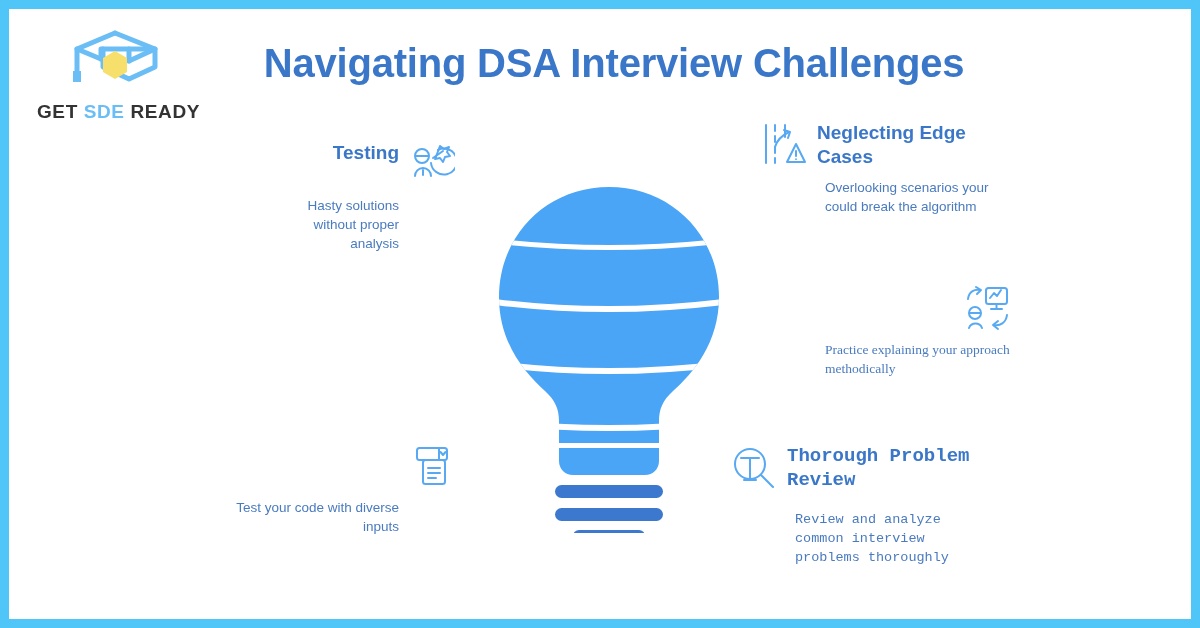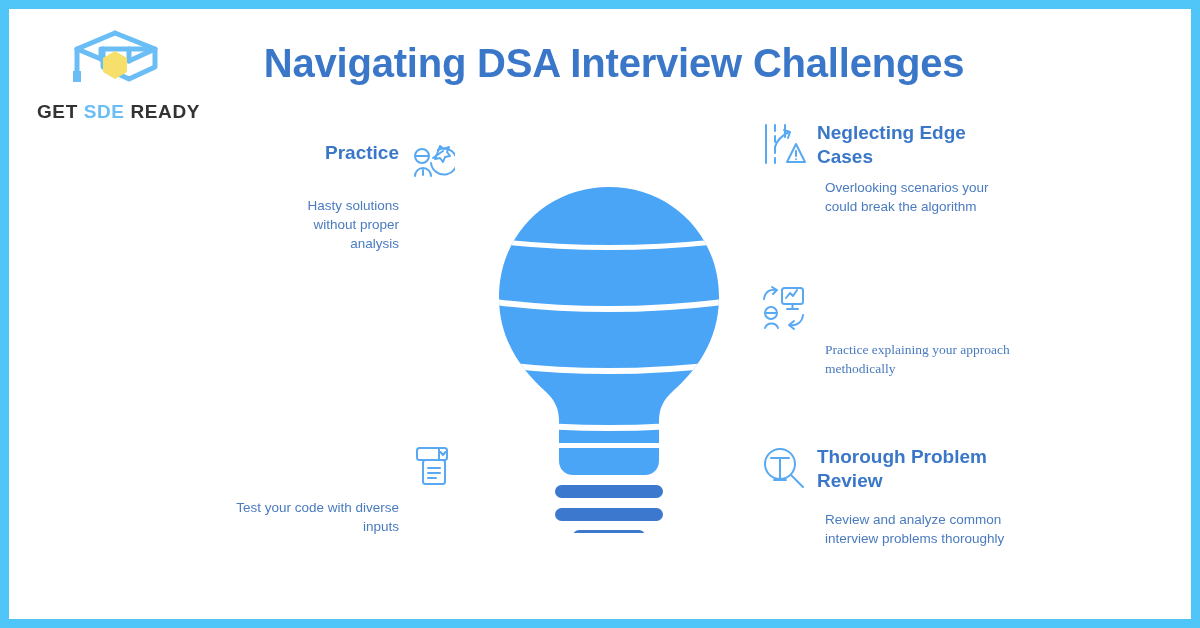--- a/index.html
+++ b/index.html
@@ -102,32 +102,32 @@
   }
 
   
   .feature.left { text-align: right; }
   .feature.left .head-row { justify-content: flex-end; }
   .feature.left .heading { text-align: right; }
   .feature.left .desc { text-align: right; }
 
   
   .feature.right { text-align: left; }
-  .feature.right .head-row { justify-content: flex-start; }
+  .feature.right .head-row { justify-content: flex-end; }
   .feature.right .heading { text-align: left; }
   .feature.right .desc { text-align: left; }
 
   
   .f-rushing        { left: 196px; top: 132px; }
   .f-communication  { left: 196px; top: 276px; }
   .f-testing        { left: 196px; top: 434px; }
 
   .f-edge           { left: 752px; top: 112px; }
   .f-steps          { left: 752px; top: 276px; }
-  .f-review         { left: 752px; top: 436px; }
+  .f-review         { left: 722px; top: 436px; font-family: Liberation Mono, monospace; }
 
   .f-rushing .desc       { padding-left: 80px; padding-right: 56px; }
   .f-communication .desc { padding-left: 28px; padding-right: 56px; }
   .f-testing .desc       { padding-left: 20px; padding-right: 56px; }
 
   .f-edge .desc   { padding-left: 64px; }
   .f-steps .desc  { padding-left: 64px; font-family: Liberation Serif, serif; }
   .f-review .desc { padding-left: 64px; padding-top: 8px; }
 </style>
 </head>
@@ -188,21 +188,21 @@
       </g>
 
       <rect x="78" y="308" width="108" height="13" rx="6.5" fill="#3B78CE"></rect>
       <rect x="78" y="331" width="108" height="13" rx="6.5" fill="#3B78CE"></rect>
       <rect x="96" y="353" width="72" height="12" rx="6" fill="#3B78CE"></rect>
     </svg>
   </div>
 
   <div class="feature left f-rushing">
     <div class="head-row">
-      <div class="heading">Practice</div>
+      <div class="heading">Testing</div>
       <div class="icon">
         <svg viewBox="0 0 46 46" width="46" height="46" fill="none" stroke="#58A9F2" stroke-width="2" stroke-linecap="round" stroke-linejoin="round">
           <circle cx="13" cy="15" r="7"></circle>
           <path d="M7 15 h12"></path>
           <path d="M6 35 a8 8 0 0 1 16 0"></path>
           <path d="M14 29 v5"></path>
           <path d="M22 22 a13 13 0 1 0 7-13"></path>
           <path d="M24 17 l10 -7"></path>
           <path d="M31 5 l4 3 5 -2 -2 5 3 4 -5 1 -2 5 -3 -4 -5 1 2 -5 z"></path>
         </svg>

